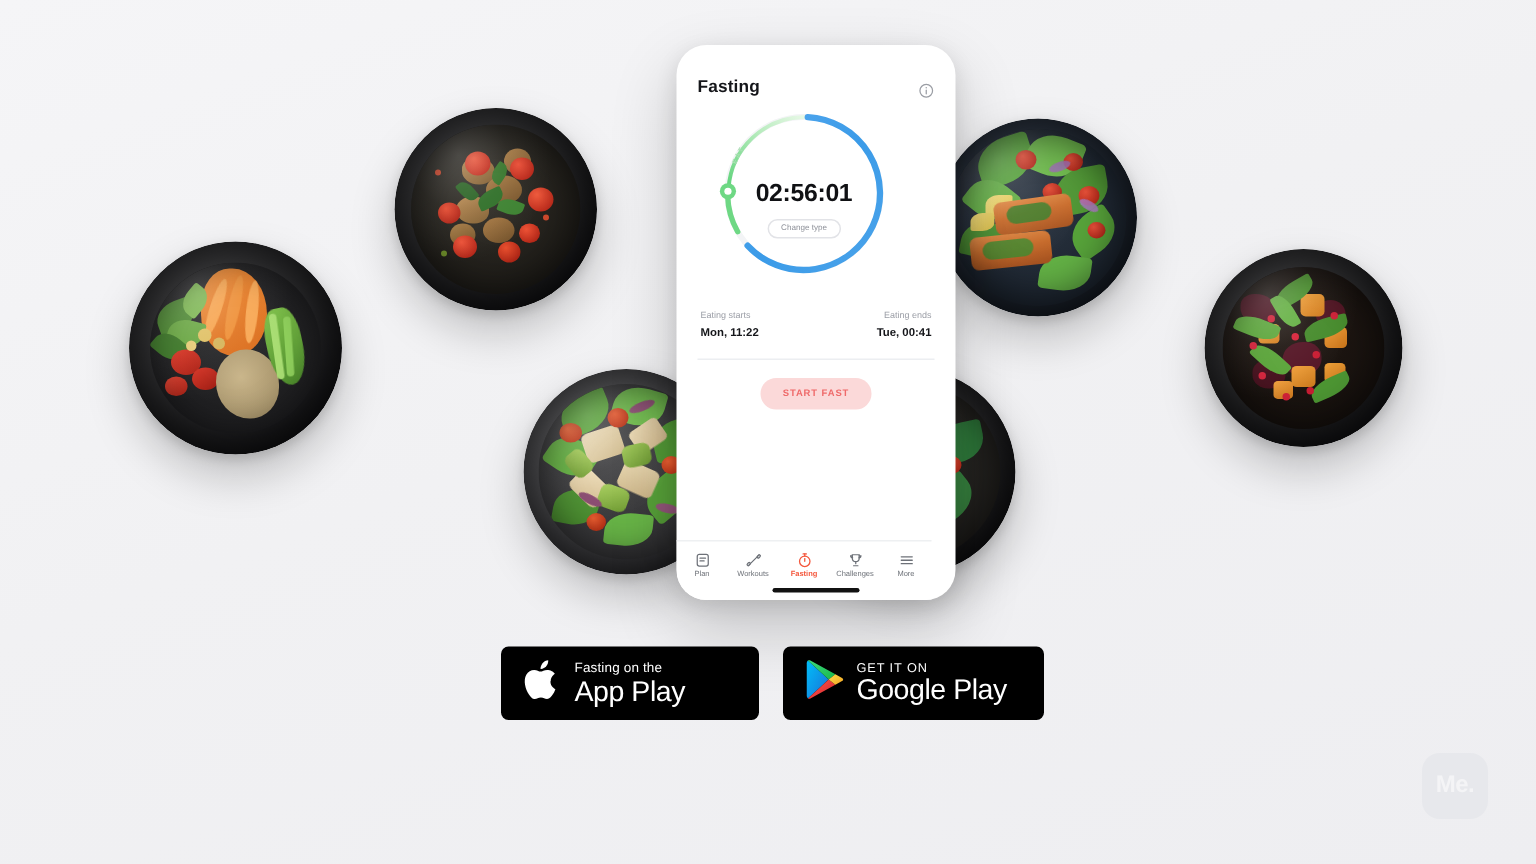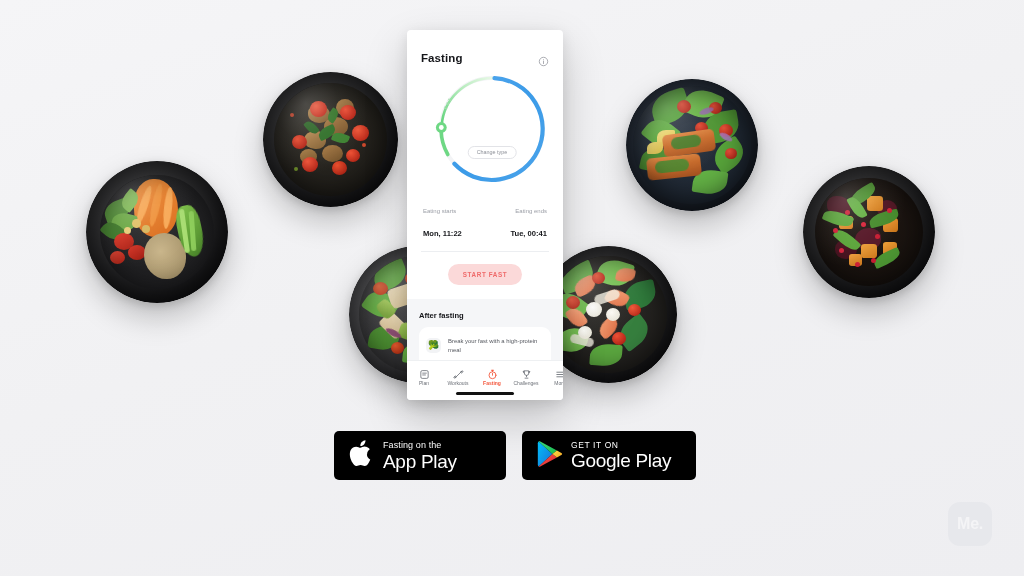--- a/index.html
+++ b/index.html
@@ -57,24 +57,24 @@
   .vignette {
     position: absolute; inset: 0;
     border-radius: 50%;
     box-shadow: inset 0 0 26px 10px rgba(0,0,0,.55);
     pointer-events: none;
   }
 
   
   #phone {
     position: absolute;
-    left: 407px; top: 30px;
-    width: 156px; height: 370px;
+    left: 451px; top: 30px;
+    width: 186px; height: 370px;
     background: #ffffff;
-    border-radius: 4px;
+    border-radius: 20px;
     box-shadow: 0 18px 44px rgba(0,0,0,.20), 0 4px 14px rgba(0,0,0,.10);
     overflow: hidden;
     z-index: 40;
   }
   .ph-head {
     display: flex; align-items: center; justify-content: space-between;
     padding: 22px 14px 0 14px;
   }
   .ph-title { font-size: 11.5px; font-weight: 700; color: #15161a; letter-spacing: .1px; }
   .info-ico { width: 11px; height: 11px; }
@@ -92,21 +92,21 @@
     border: 1px solid #e2e3e7; border-radius: 9px;
     padding: 2px 8px 2.5px 8px;
     font-size: 5.4px; color: #8d9098; background: #fff;
     white-space: nowrap;
   }
 
   .eat-rows {
     display: flex; justify-content: space-between;
     padding: 4px 16px 0 16px;
   }
-  .eat-col { display: flex; flex-direction: column; gap: 15px; }
+  .eat-col { display: flex; flex-direction: column; gap: 3px; }
   .eat-col.r { align-items: flex-end; }
   .eat-lbl { font-size: 6px; color: #9b9ea6; }
   .eat-val { font-size: 7.6px; font-weight: 700; color: #15161a; }
 
   .divider { height: 1px; background: #eceef1; margin: 13px 14px 0 14px; }
 
   .start-fast {
     display: block; margin: 12px auto 0 auto;
     width: 74px; height: 21px; line-height: 21px;
     border: none; border-radius: 11px;
@@ -406,51 +406,39 @@
         <path d="M 8.1 60.5 A 51 51 0 0 0 14.8 84.5" fill="none" stroke="#6ed884" stroke-width="3.6" stroke-linecap="round"></path>
 
         <circle cx="8.3" cy="57.5" r="5.4" fill="#6ed884"></circle>
         <circle cx="8.3" cy="57.5" r="2.4" fill="#ffffff"></circle>
 
         <path id="eatPath" d="M 12.5 44 A 47 47 0 0 1 30 18" fill="none"></path>
         <text font-size="4.6" font-weight="700" fill="#a9dfb2" letter-spacing="1.2">
           <textPath href="#eatPath" startOffset="14%">EAT</textPath>
         </text>
       </svg>
+      <div class="timer">02:56:01</div>
       <div class="chg-type">Change type</div>
     </div>
 
     <div class="eat-rows">
       <div class="eat-col">
         <span class="eat-lbl">Eating starts</span>
         <span class="eat-val">Mon, 11:22</span>
       </div>
       <div class="eat-col r">
         <span class="eat-lbl">Eating ends</span>
         <span class="eat-val">Tue, 00:41</span>
       </div>
     </div>
 
     <div class="divider"></div>
 
     <button class="start-fast">START FAST</button>
 
-    <div class="after-sec">
-      <div class="after-h">After fasting</div>
-      <div class="tips-card">
-        <div class="tip">
-          <span class="tip-ico">🥦</span>
-          <span class="tip-txt">Break your fast with a high-protein meal</span>
-        </div>
-        <div class="tip">
-          <span class="tip-ico">🚿</span>
-          <span class="tip-txt">Drink water if you feel hungry</span>
-        </div>
-      </div>
-    </div>
 
     <div class="tabbar">
       <div class="tab">
         <span class="tab-ico">
           <svg viewBox="0 0 24 24" width="11" height="11" fill="none" stroke="#6d7178" stroke-width="1.8">
             <rect x="4" y="3.5" width="16" height="17" rx="3"></rect>
             <line x1="8" y1="9" x2="16" y2="9" stroke-linecap="round"></line>
             <line x1="8" y1="13" x2="14" y2="13" stroke-linecap="round"></line>
           </svg>
         </span>

